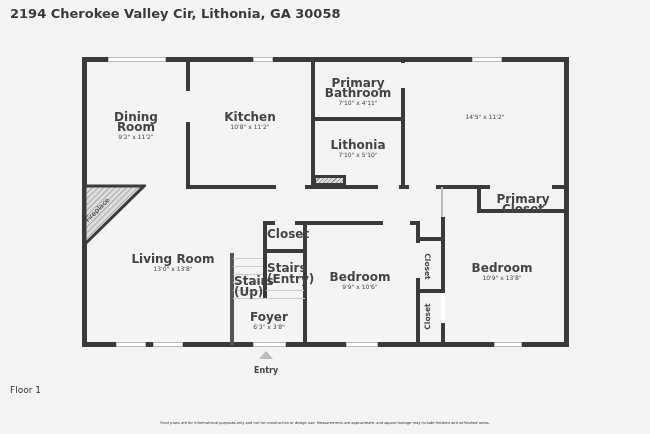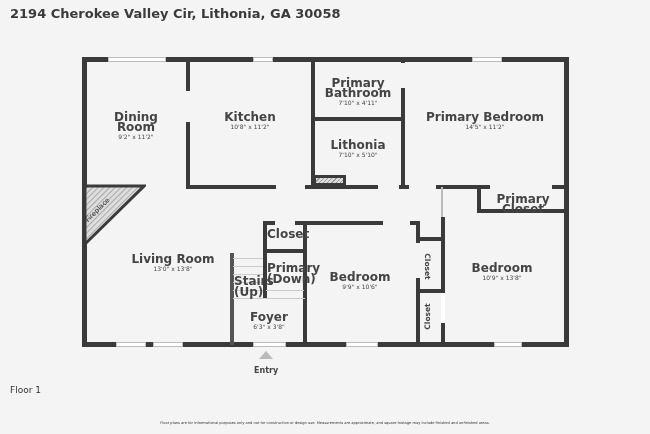--- a/index.html
+++ b/index.html
@@ -105,38 +105,37 @@
 </div>
 <div class="room" style="left:312px;top:78px;width:92px;">
   <span class="rname">Primary Bathroom</span>
   <span class="rdim">7'10" x 4'11"</span>
 </div>
 <div class="room" style="left:312px;top:140px;width:92px;">
   <span class="rname">Lithonia</span>
   <span class="rdim">7'10" x 5'10"</span>
 </div>
 <div class="room" style="left:420px;top:112px;width:130px;">
-  <span class="rname">Primary Bedroom</span>
   <span class="rdim">14'5" x 11'2"</span>
 </div>
 <div class="room" style="left:482px;top:194px;width:82px;">
   <span class="rname">Primary Closet</span>
 </div>
 <div class="room" style="left:128px;top:254px;width:90px;">
   <span class="rname">Living Room</span>
   <span class="rdim">13'0" x 13'8"</span>
 </div>
 <div class="room" style="left:267px;top:229px;width:36px;">
   <span class="rname">Closet</span>
 </div>
 <div class="room" style="left:232px;top:268px;width:32px;">
   <span class="rname" style="width:28px;margin:8px auto;line-height:11px;">Stairs (Up)</span>
 </div>
 <div class="room" style="left:266px;top:263px;width:38px;">
-  <span class="rname" style="width:36px;margin:0 auto;line-height:11px;">Primary (Down)</span>
+  <span class="rname" style="width:36px;margin:0 auto;line-height:11px;">Stairs (Entry)</span>
 </div>
 <div class="room" style="left:234px;top:312px;width:70px;">
   <span class="rname">Foyer</span>
   <span class="rdim">6'3" x 3'8"</span>
 </div>
 <div class="room" style="left:320px;top:272px;width:80px;">
   <span class="rname">Bedroom</span>
   <span class="rdim">9'9" x 10'6"</span>
 </div>
 <div class="vert" style="left:414px;top:262px;">Closet</div>

